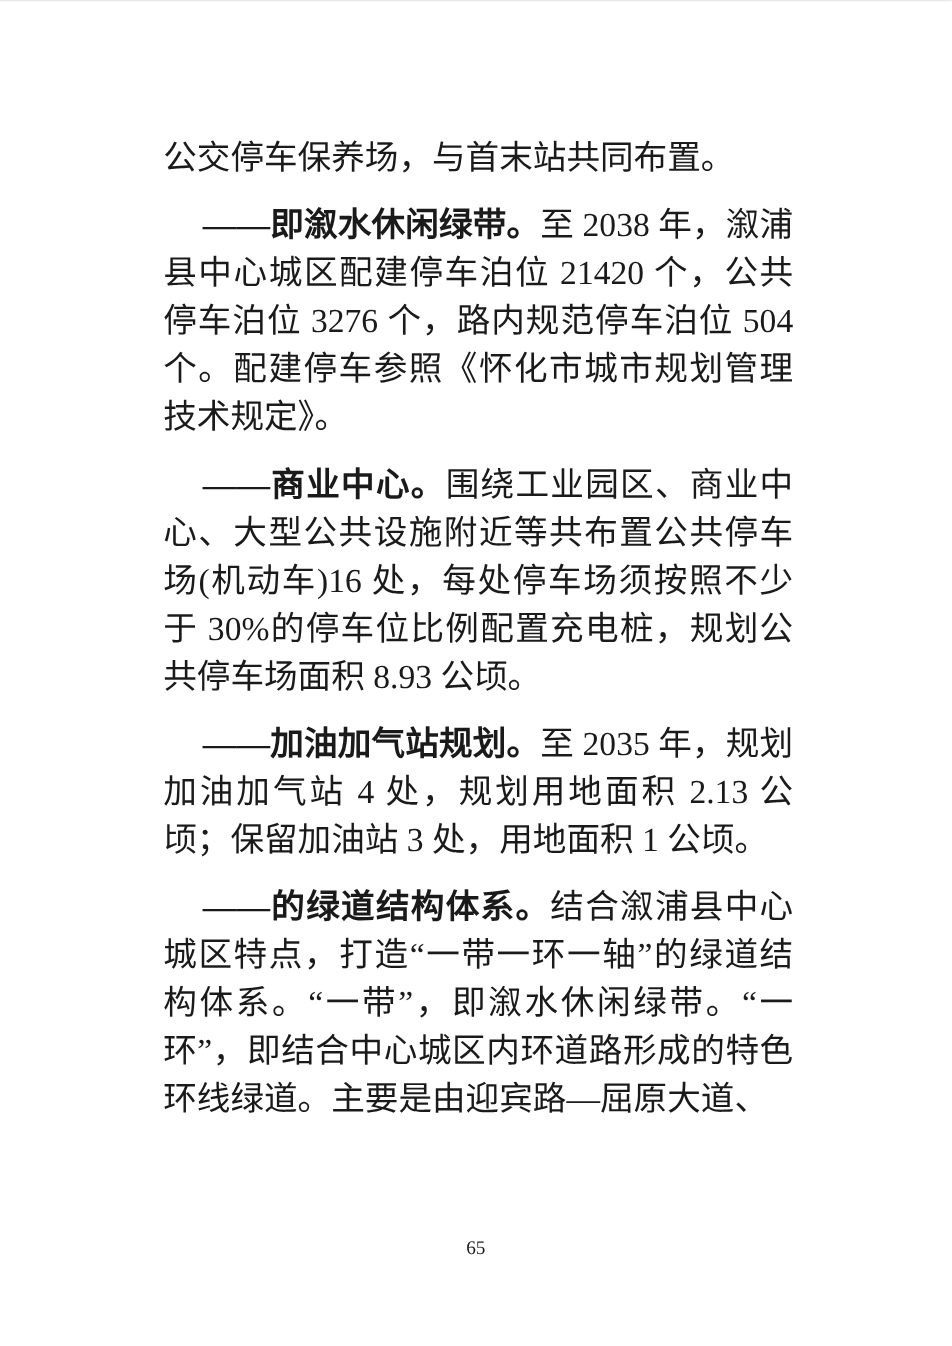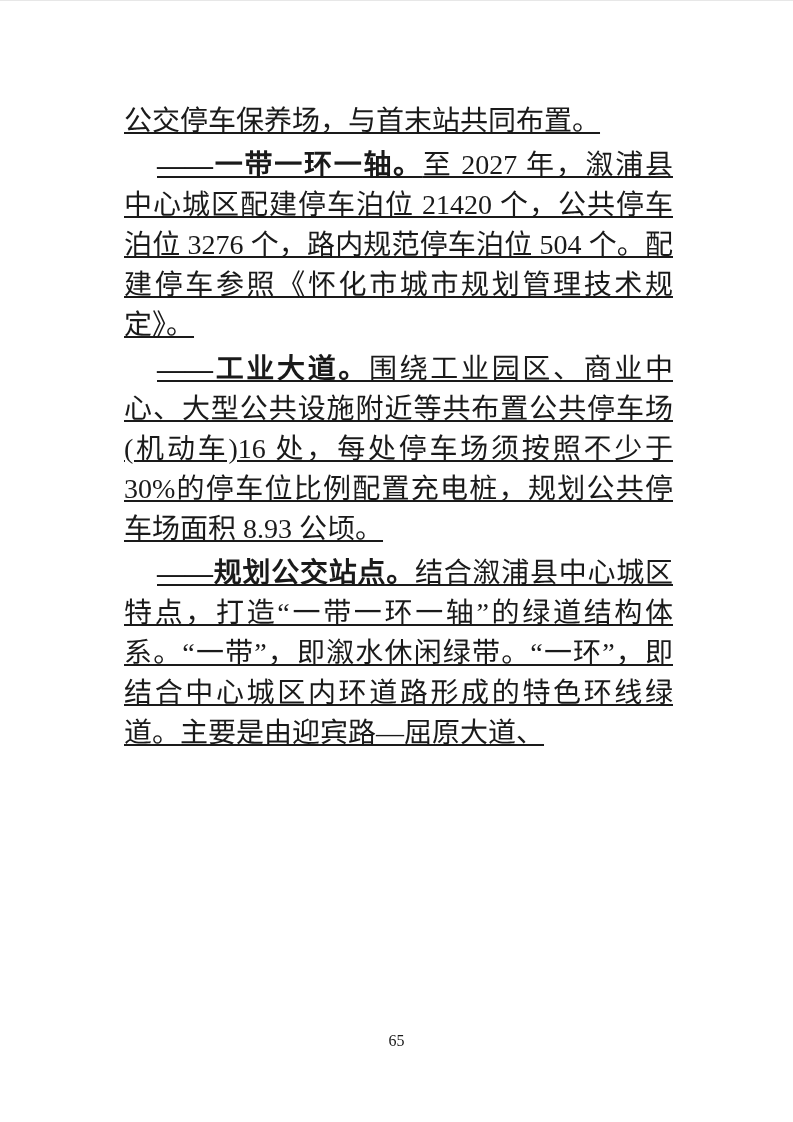--- a/index.html
+++ b/index.html
@@ -18,21 +18,21 @@
   .content {
     position: absolute;
     left: 120px;
     top: 96px;
     width: 557px;
     font-size: 28px;
     line-height: 40px;
     text-align: justify;
     text-justify: inter-character;
   }
-  .para { margin: 4px; padding: 0; text-decoration: underline; }
+  .para { margin: 16px; padding: 0; }
   .indent-dash { text-indent: 33px; }  
   .indent-head { text-indent: 41px; }  
   .lead { font-weight: 700; }
   .page-number {
     position: absolute;
     left: 0;
     top: 1031px;
     width: 100%;
     text-align: center;
     font-size: 16px;
@@ -42,24 +42,25 @@
 </style>
 </head>
 <body>
 
 <main class="content">
 
   <p class="para"><span>公交停车保养场，与首末站共同布置。</span></p>
 
 
 
-  <p class="para indent-dash"><span class="lead">——一带一环一轴。</span><span>至 2027 年，溆浦县中心城区配建停车泊位 21420 个，公共停车泊位 3276 个，路内规范停车泊位 504 个。配建停车参照《怀化市城市规划管理技术规定》。</span></p>
+  <p class="para indent-dash"><span class="lead">——即溆水休闲绿带。</span><span>至 2038 年，溆浦县中心城区配建停车泊位 21420 个，公共停车泊位 3276 个，路内规范停车泊位 504 个。配建停车参照《怀化市城市规划管理技术规定》。</span></p>
 
-  <p class="para indent-dash"><span class="lead">——工业大道。</span><span>围绕工业园区、商业中心、大型公共设施附近等共布置公共停车场(机动车)16 处，每处停车场须按照不少于 30%的停车位比例配置充电桩，规划公共停车场面积 8.93 公顷。</span></p>
+  <p class="para indent-dash"><span class="lead">——商业中心。</span><span>围绕工业园区、商业中心、大型公共设施附近等共布置公共停车场(机动车)16 处，每处停车场须按照不少于 30%的停车位比例配置充电桩，规划公共停车场面积 8.93 公顷。</span></p>
 
+  <p class="para indent-dash"><span class="lead">——加油加气站规划。</span><span>至 2035 年，规划加油加气站 4 处，规划用地面积 2.13 公顷；保留加油站 3 处，用地面积 1 公顷。</span></p>
 
-  <p class="para indent-dash"><span class="lead">——规划公交站点。</span><span>结合溆浦县中心城区特点，打造“一带一环一轴”的绿道结构体系。“一带”，即溆水休闲绿带。“一环”，即结合中心城区内环道路形成的特色环线绿道。主要是由迎宾路—屈原大道、</span></p>
+  <p class="para indent-dash"><span class="lead">——的绿道结构体系。</span><span>结合溆浦县中心城区特点，打造“一带一环一轴”的绿道结构体系。“一带”，即溆水休闲绿带。“一环”，即结合中心城区内环道路形成的特色环线绿道。主要是由迎宾路—屈原大道、</span></p>
 
 </main>
 
 <footer>
   <div class="page-number">65</div>
 </footer>
 
 </body></html>

